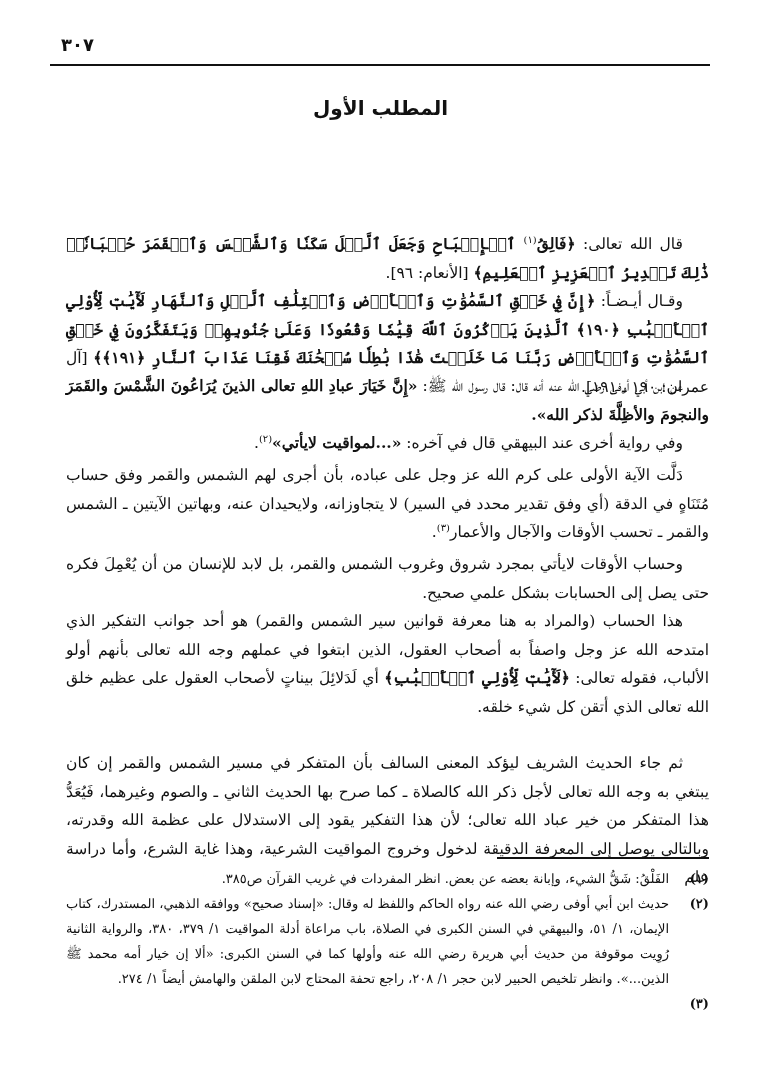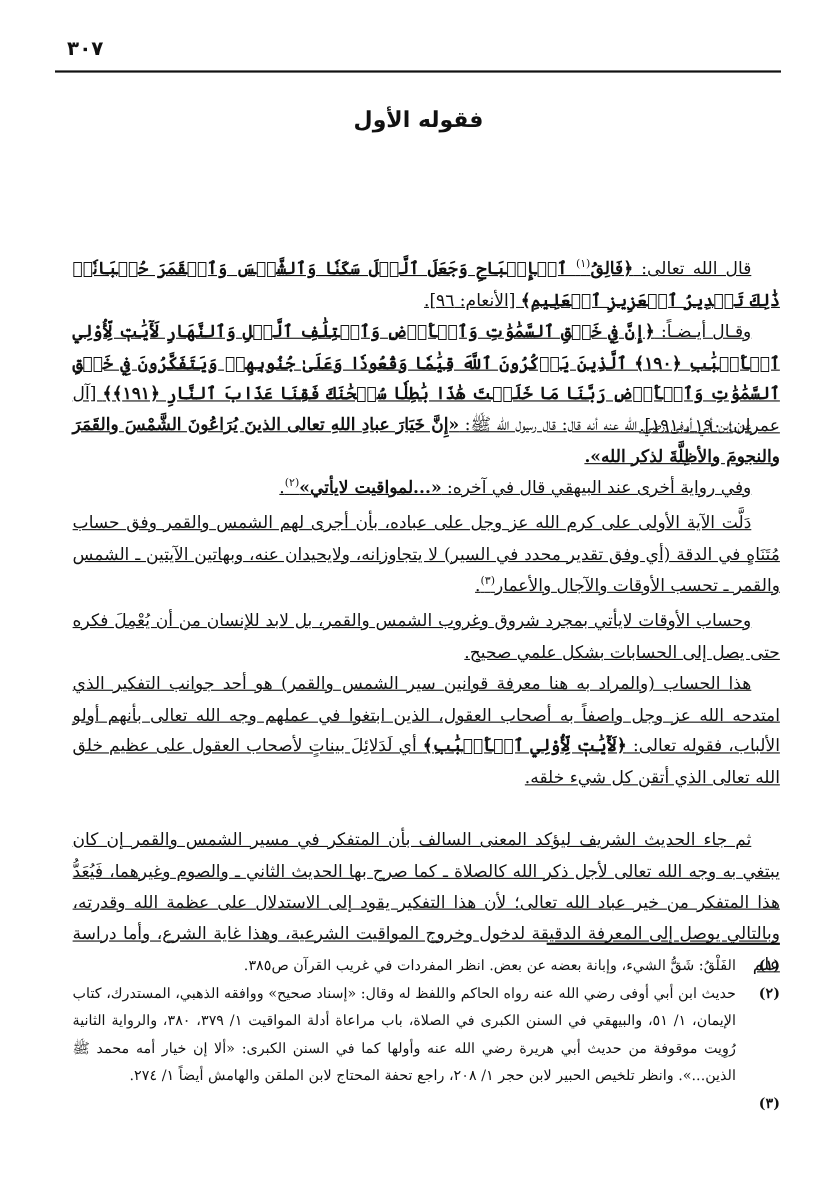--- a/index.html
+++ b/index.html
@@ -37,21 +37,21 @@
       line-height: 38px;
     }
 
     
     .body {
       position: absolute; top: 230px; left: 66px; width: 643px;
       font-family: "DejaVu Serif", serif; font-size: 15.5px; line-height: 28.5px;
       text-align: justify; text-align-last: right;
     }
     .body p { margin: 0; }
-    .indent { text-indent: 26px; text-decoration: underline; }
+    .indent { text-indent: 26px; }
     .quran { font-weight: bold; }
     .bold { font-weight: bold; }
     sup { font-size: 10px; line-height: 0; vertical-align: super; }
 
     .para-1 { position: absolute; top: 0; width: 100%; }
     .para-2 { position: absolute; top: 57px; width: 100%; }
     .para-3 { position: absolute; top: 142px; width: 100%; }
     .para-4 { position: absolute; top: 199px; width: 100%; }
     .para-5 { position: absolute; top: 231px; width: 100%; }
     .para-6 { position: absolute; top: 320px; width: 100%; }
@@ -73,21 +73,21 @@
   </style>
 </head>
 <body>
 
 <div class="page">
 
   <div class="running-header">
     <span class="page-number">٣٠٧</span>
   </div>
 
-  <div class="section-label">فقوله الأول</div>
+  <div class="section-label">المطلب الأول</div>
 
 
   <div class="body">
 
     <p class="indent para-1">
       <span>قال الله تعالى: </span><span class="quran">﴿فَالِقُ</span><sup>(١)</sup><span class="quran"> ٱلۡإِصۡبَاحِ وَجَعَلَ ٱلَّيۡلَ سَكَنٗا وَٱلشَّمۡسَ وَٱلۡقَمَرَ حُسۡبَانٗاۚ ذَٰلِكَ تَقۡدِيرُ ٱلۡعَزِيزِ ٱلۡعَلِيمِ﴾</span><span> [الأنعام: ٩٦].</span>
     </p>
 
     <p class="indent para-2">
       <span>وقـال أيـضـاً: </span><span class="quran">﴿إِنَّ فِي خَلۡقِ ٱلسَّمَٰوَٰتِ وَٱلۡأَرۡضِ وَٱخۡتِلَٰفِ ٱلَّيۡلِ وَٱلنَّهَارِ لَأٓيَٰتٖ لِّأُوْلِي ٱلۡأَلۡبَٰبِ ﴿١٩٠﴾ ٱلَّذِينَ يَذۡكُرُونَ ٱللَّهَ قِيَٰمٗا وَقُعُودٗا وَعَلَىٰ جُنُوبِهِمۡ وَيَتَفَكَّرُونَ فِي خَلۡقِ ٱلسَّمَٰوَٰتِ وَٱلۡأَرۡضِ رَبَّنَا مَا خَلَقۡتَ هَٰذَا بَٰطِلٗا سُبۡحَٰنَكَ فَقِنَا عَذَابَ ٱلنَّارِ ﴿١٩١﴾﴾</span><span> [آل عمران: ١٩٠ ـ ١٩١].</span>

